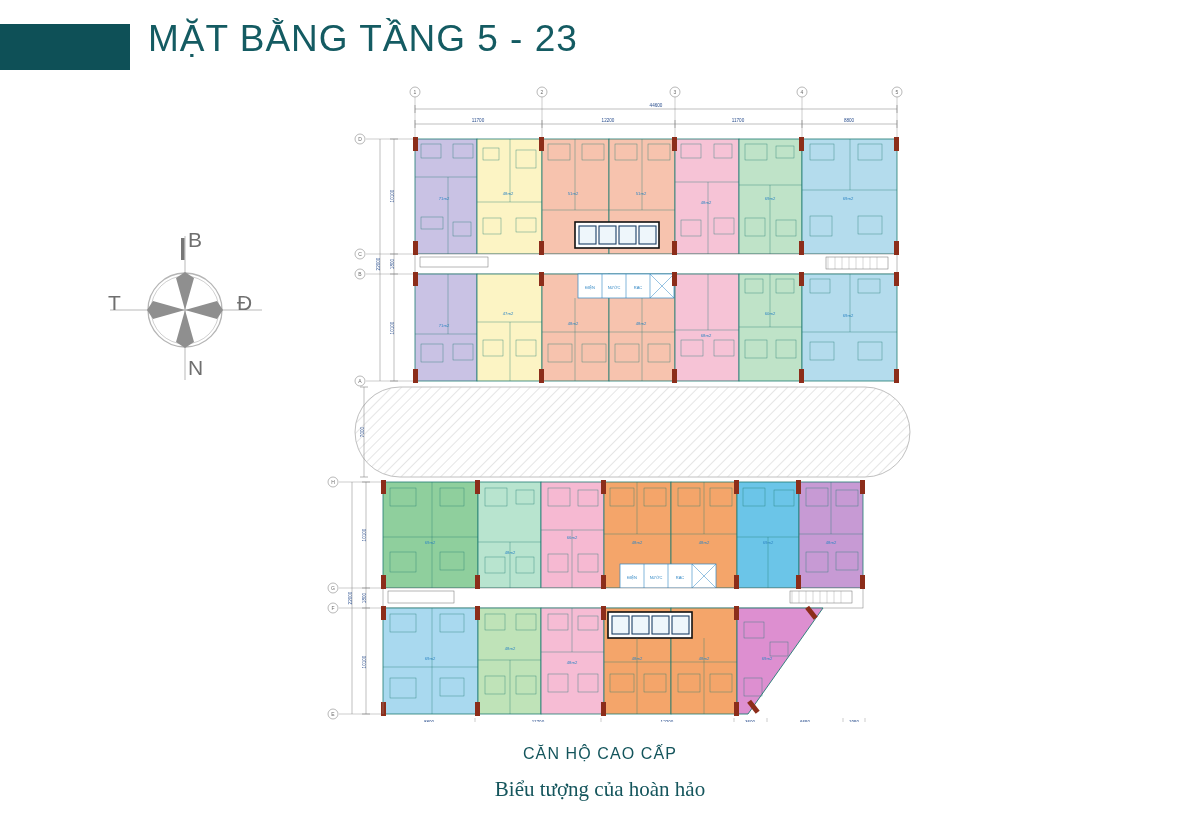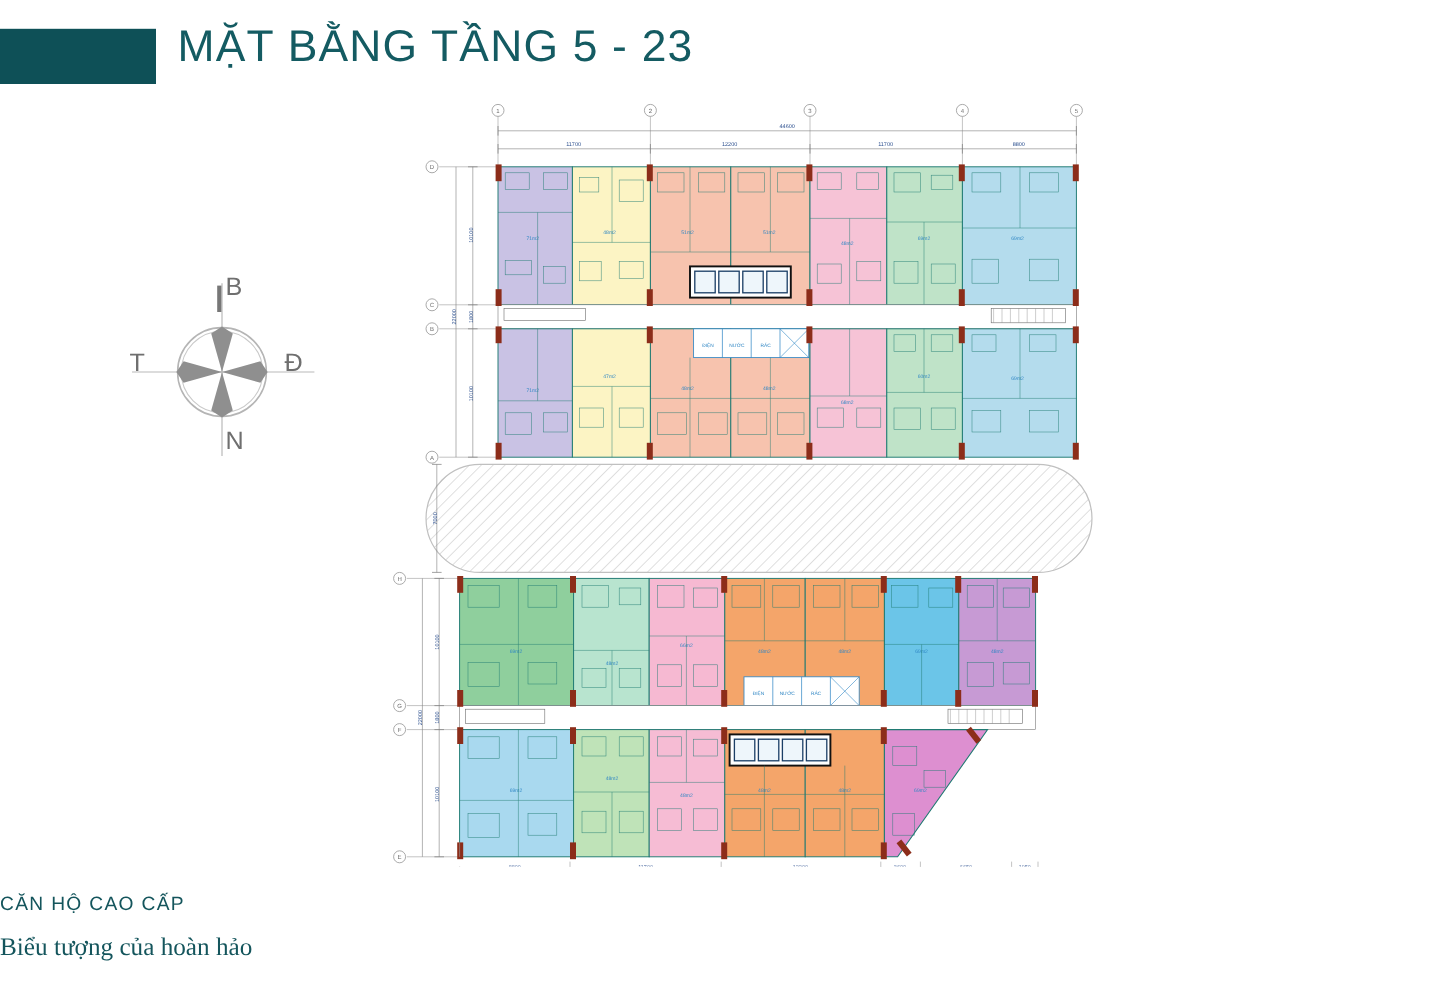--- a/index.html
+++ b/index.html
@@ -18,21 +18,21 @@
     font-weight:400;white-space:nowrap;
     font-family:"Liberation Sans", sans-serif;
   }
   
   #compass{position:absolute;left:100px;top:228px;width:170px;height:165px;}
   #compass svg{display:block;}
   
   #plan{position:absolute;left:320px;top:82px;width:620px;height:640px;}
   #plan svg{display:block;}
   
-  #footer{position:absolute;left:0;top:745px;width:1200px;}
+  #footer{position:absolute;left:0;top:745px;width:1200px;text-align:center;}
   #footer-sub{
     font-size:16px;letter-spacing:1.1px;color:#14555c;
     font-family:"Liberation Sans", sans-serif;font-weight:500;
   }
   #footer-tag{
     margin-top:14px;font-size:21px;color:#14555c;
     font-family:"Liberation Serif", serif;font-weight:400;
   }
   .dimtext{font-size:4.6px;fill:#2b4f8e;font-family:"Liberation Sans",sans-serif;}
   .gridtext{font-size:5px;fill:#6b6b6b;font-family:"Liberation Sans",sans-serif;}

